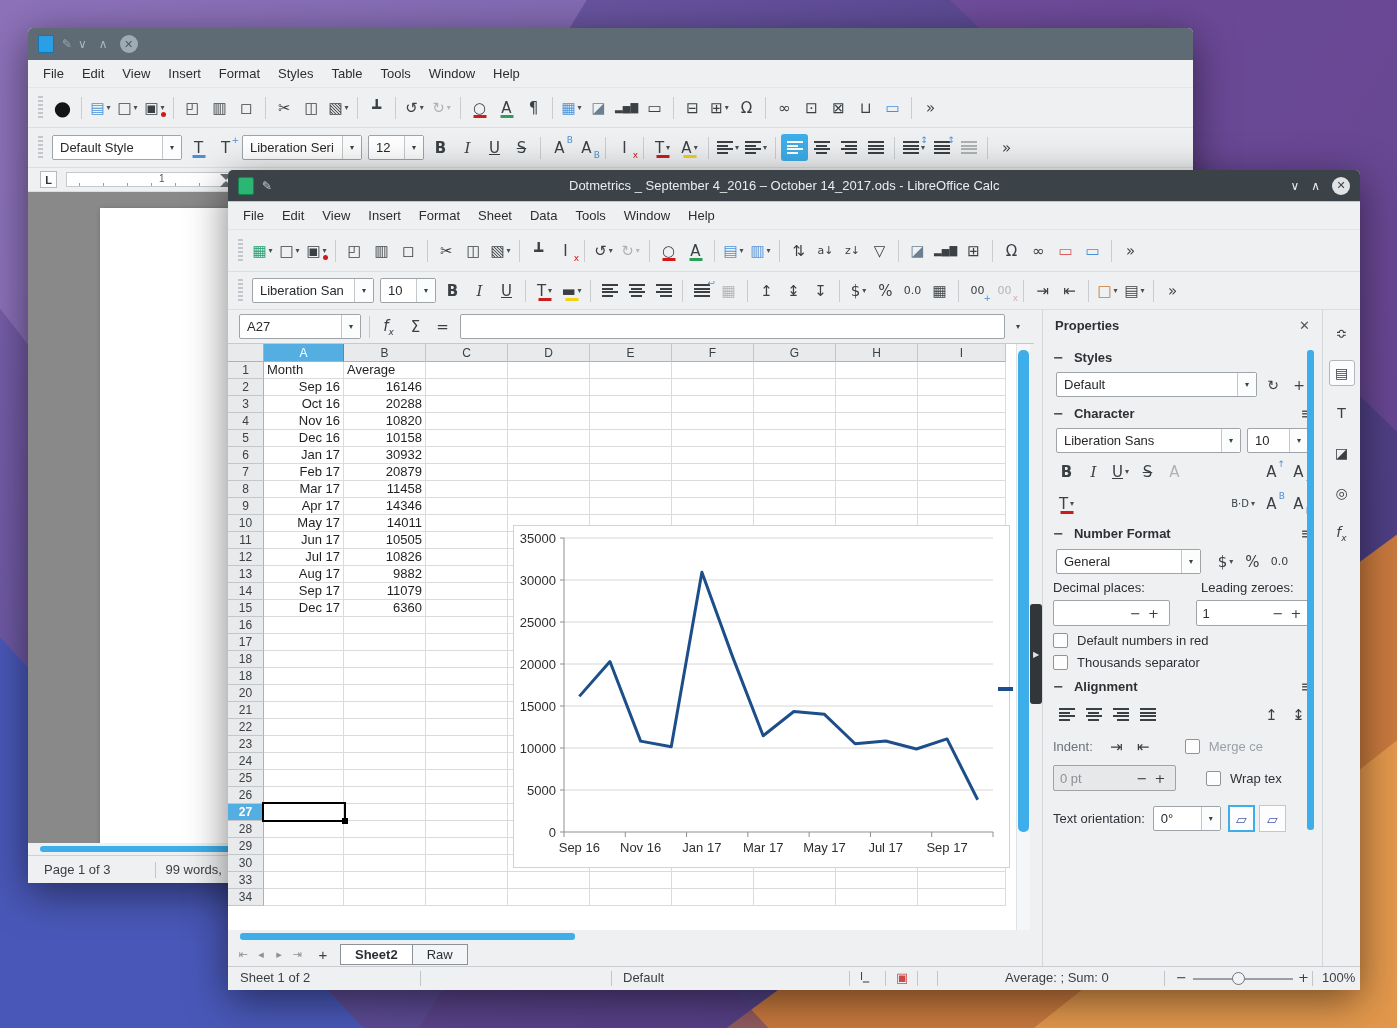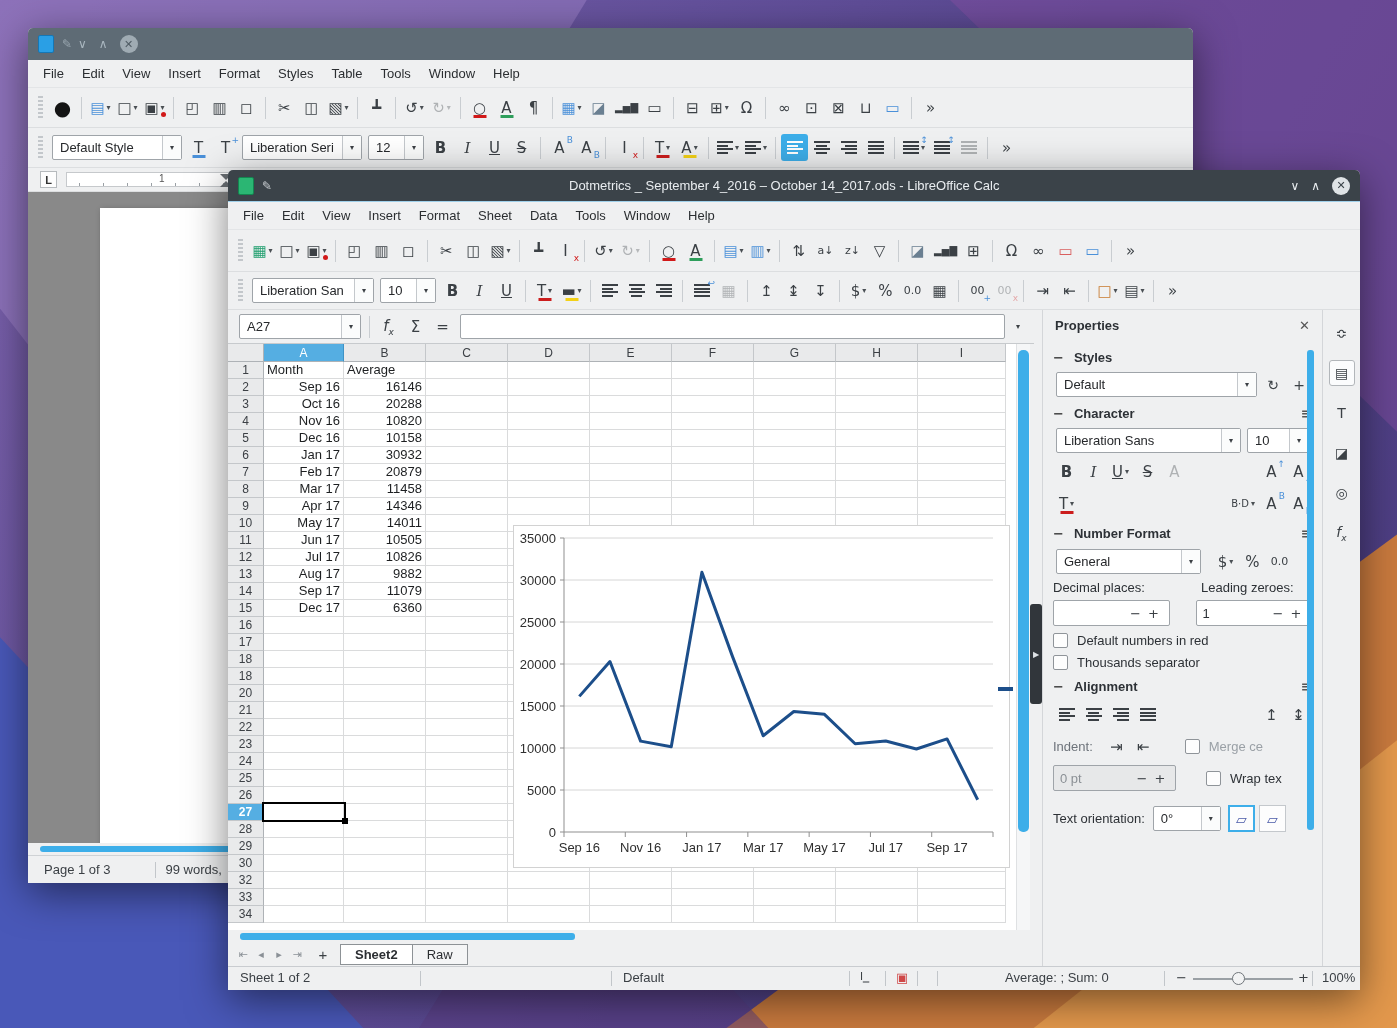--- a/index.html
+++ b/index.html
@@ -1098,32 +1098,20 @@
           <div class="cell" style="width: 82px;"></div>
           <div class="cell" style="width: 82px;"></div>
           <div class="cell" style="width: 82px;"></div>
           <div class="cell" style="width: 82px;"></div>
           <div class="cell" style="width: 82px;"></div>
           <div class="cell" style="width: 82px;"></div>
           <div class="cell" style="width: 82px;"></div>
           <div class="cell" style="width: 88px;"></div>
         </div>
         <div class="g-row">
-          <div class="rowh">32</div>
-          <div class="cell" style="width: 80px;"></div>
-          <div class="cell" style="width: 82px;"></div>
-          <div class="cell" style="width: 82px;"></div>
-          <div class="cell" style="width: 82px;"></div>
-          <div class="cell" style="width: 82px;"></div>
-          <div class="cell" style="width: 82px;"></div>
-          <div class="cell" style="width: 82px;"></div>
-          <div class="cell" style="width: 82px;"></div>
-          <div class="cell" style="width: 88px;"></div>
-        </div>
-        <div class="g-row">
           <div class="rowh">33</div>
           <div class="cell" style="width: 80px;"></div>
           <div class="cell" style="width: 82px;"></div>
           <div class="cell" style="width: 82px;"></div>
           <div class="cell" style="width: 82px;"></div>
           <div class="cell" style="width: 82px;"></div>
           <div class="cell" style="width: 82px;"></div>
           <div class="cell" style="width: 82px;"></div>
           <div class="cell" style="width: 82px;"></div>
           <div class="cell" style="width: 88px;"></div>

